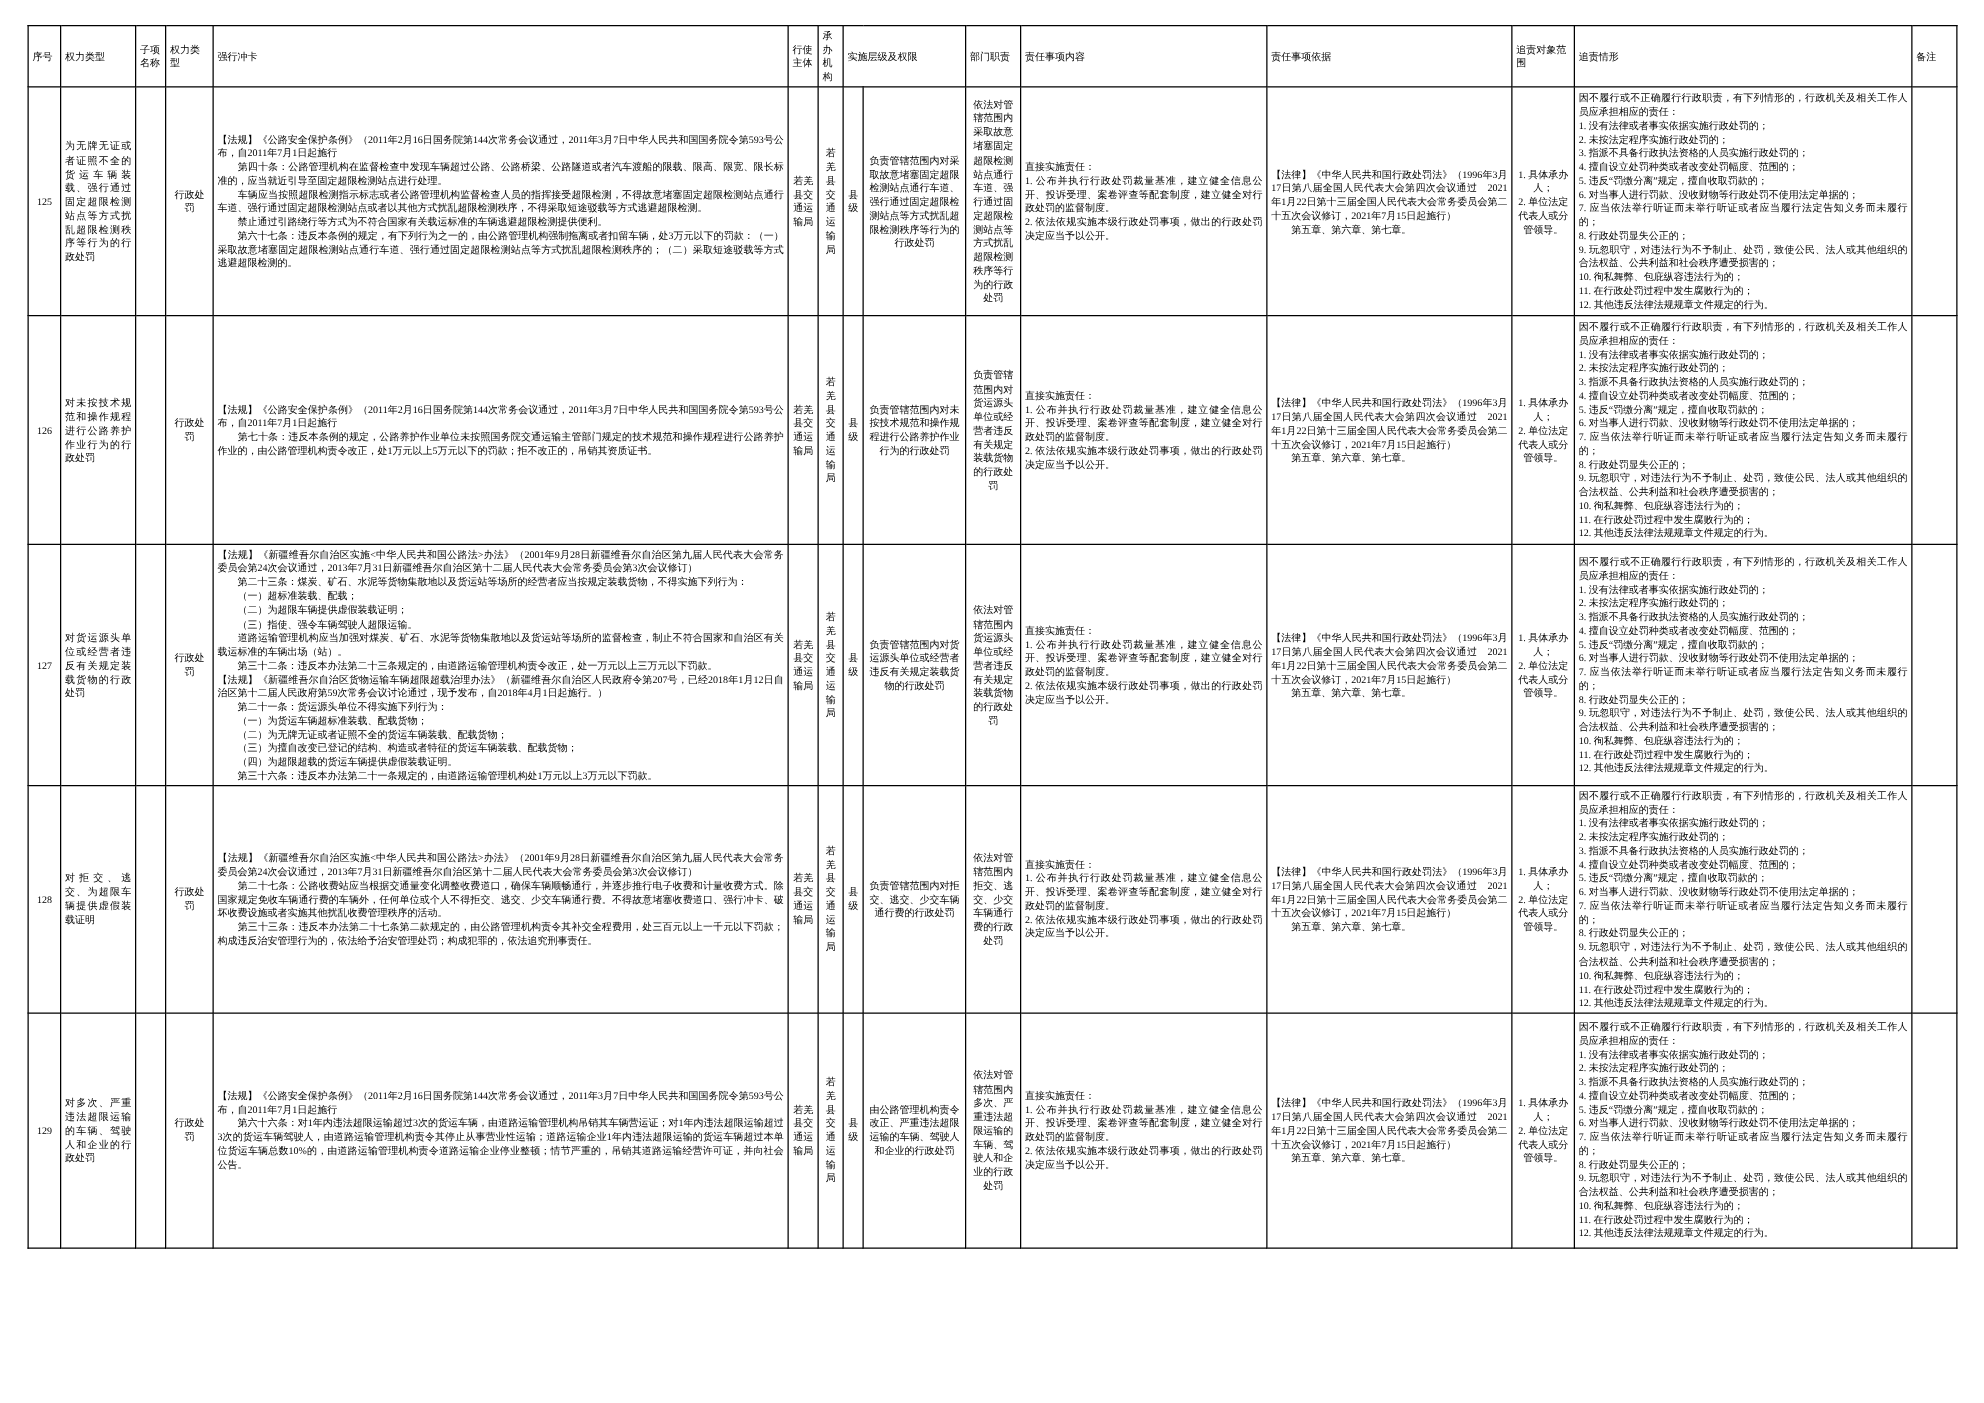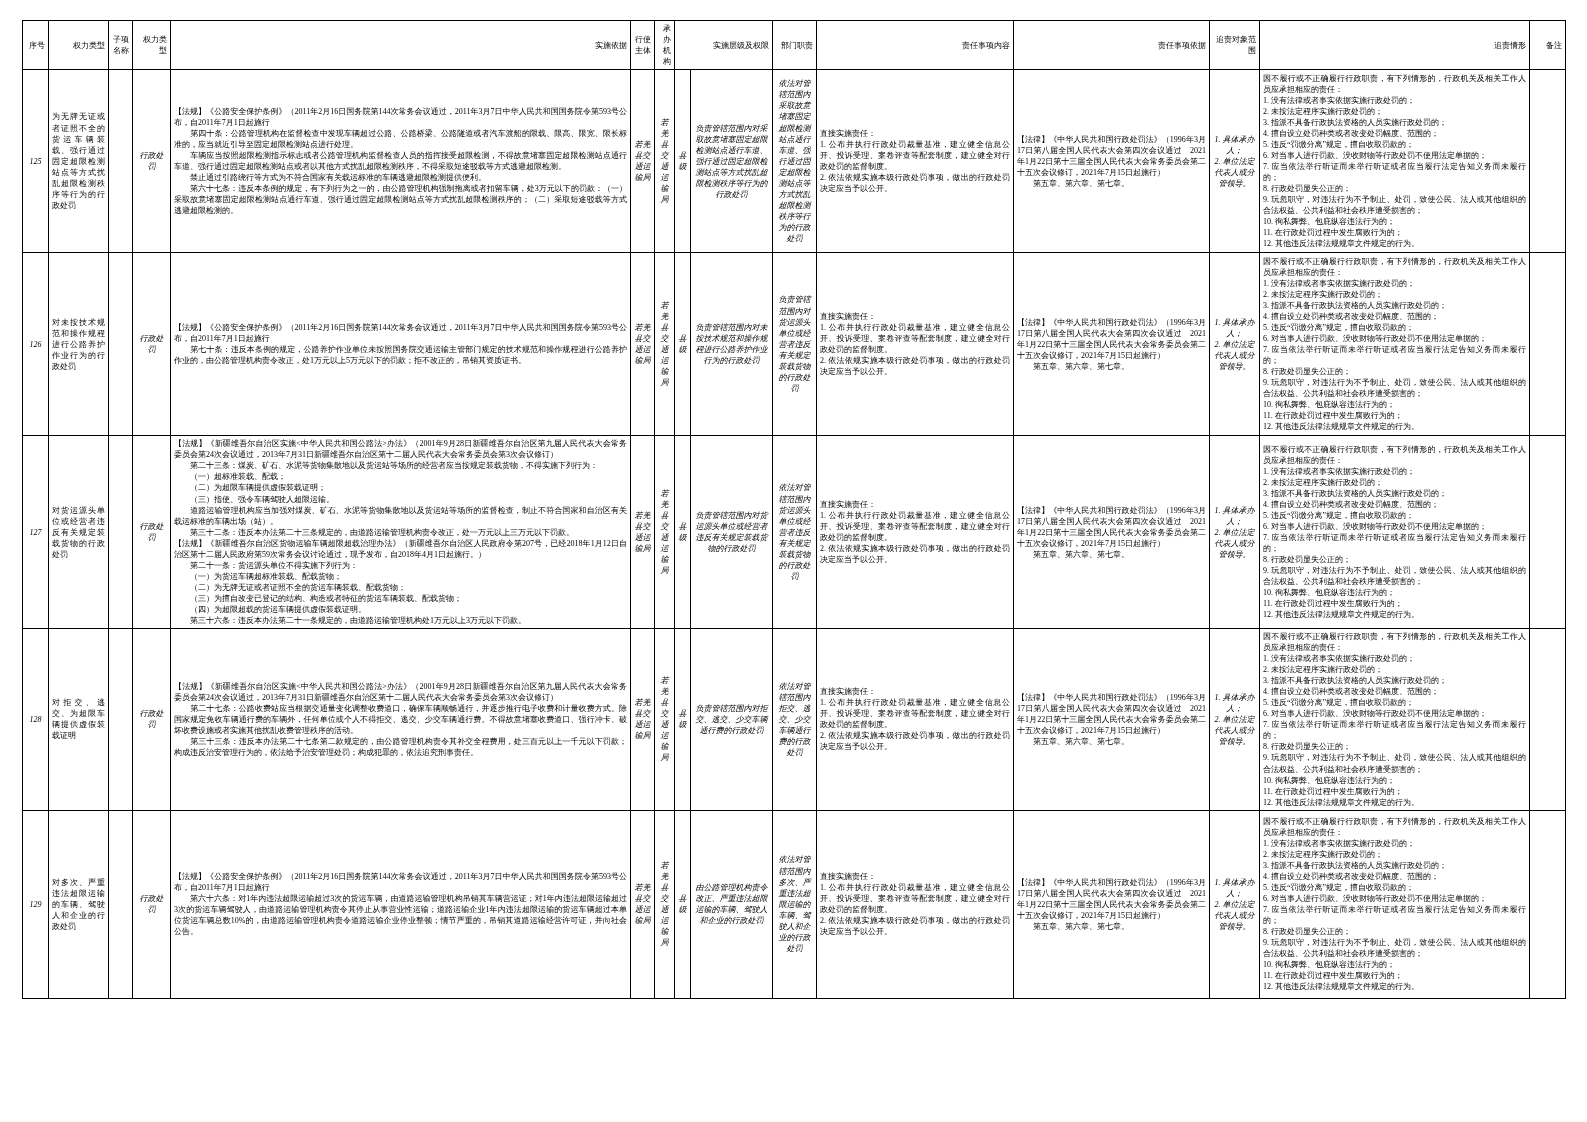--- a/index.html
+++ b/index.html
@@ -1,22 +1,22 @@
 <!DOCTYPE html>
 <html><head>
 <meta charset="utf-8">
 <style>
   html,body{margin:0;padding:0;background:#fff;width:1587px;height:1122px;overflow:hidden;}
   body{font-family:"Liberation Serif","DejaVu Serif",serif;color:#000;}
   .sheet{position:absolute;left:22px;top:20px;}
   table{border-collapse:collapse;table-layout:fixed;width:1543px;}
   th,td{border:1px solid #000;padding:2px 3px;font-weight:normal;font-size:8px;line-height:1.38;vertical-align:middle;overflow:hidden;word-break:break-all;}
-  th{text-align:right;height:30px;}
+  th{text-align:left;height:30px;}
   td{white-space:pre-wrap;}
-  .c-center{text-align:center;font-style:italic;}
+  .c-center{text-align:center;}
   .c-just{text-align:justify;}
   tbody tr:nth-child(1) td{height:178px;}
   tbody tr:nth-child(2) td{height:178px;}
   tbody tr:nth-child(3) td{height:188px;}
   tbody tr:nth-child(4) td{height:173px;}
   tbody tr:nth-child(5) td{height:183px;}
 </style>
 </head>
 <body>
 
@@ -38,21 +38,21 @@
       <col style="width:50px">
         <col style="width:270px">
         <col style="width:36px">
     </colgroup>
     <thead>
       <tr>
         <th>序号</th>
         <th>权力类型</th>
         <th>子项名称</th>
         <th>权力类型</th>
-        <th>实施依据</th>
+        <th>强行冲卡</th>
         <th>行使主体</th>
         <th>承办机构</th>
         <th colspan="2">实施层级及权限</th>
         <th>部门职责</th>
         <th>责任事项内容</th>
         <th>责任事项依据</th>
         <th>追责对象范围</th>
         <th>追责情形</th>
         <th>备注</th>
       </tr>

